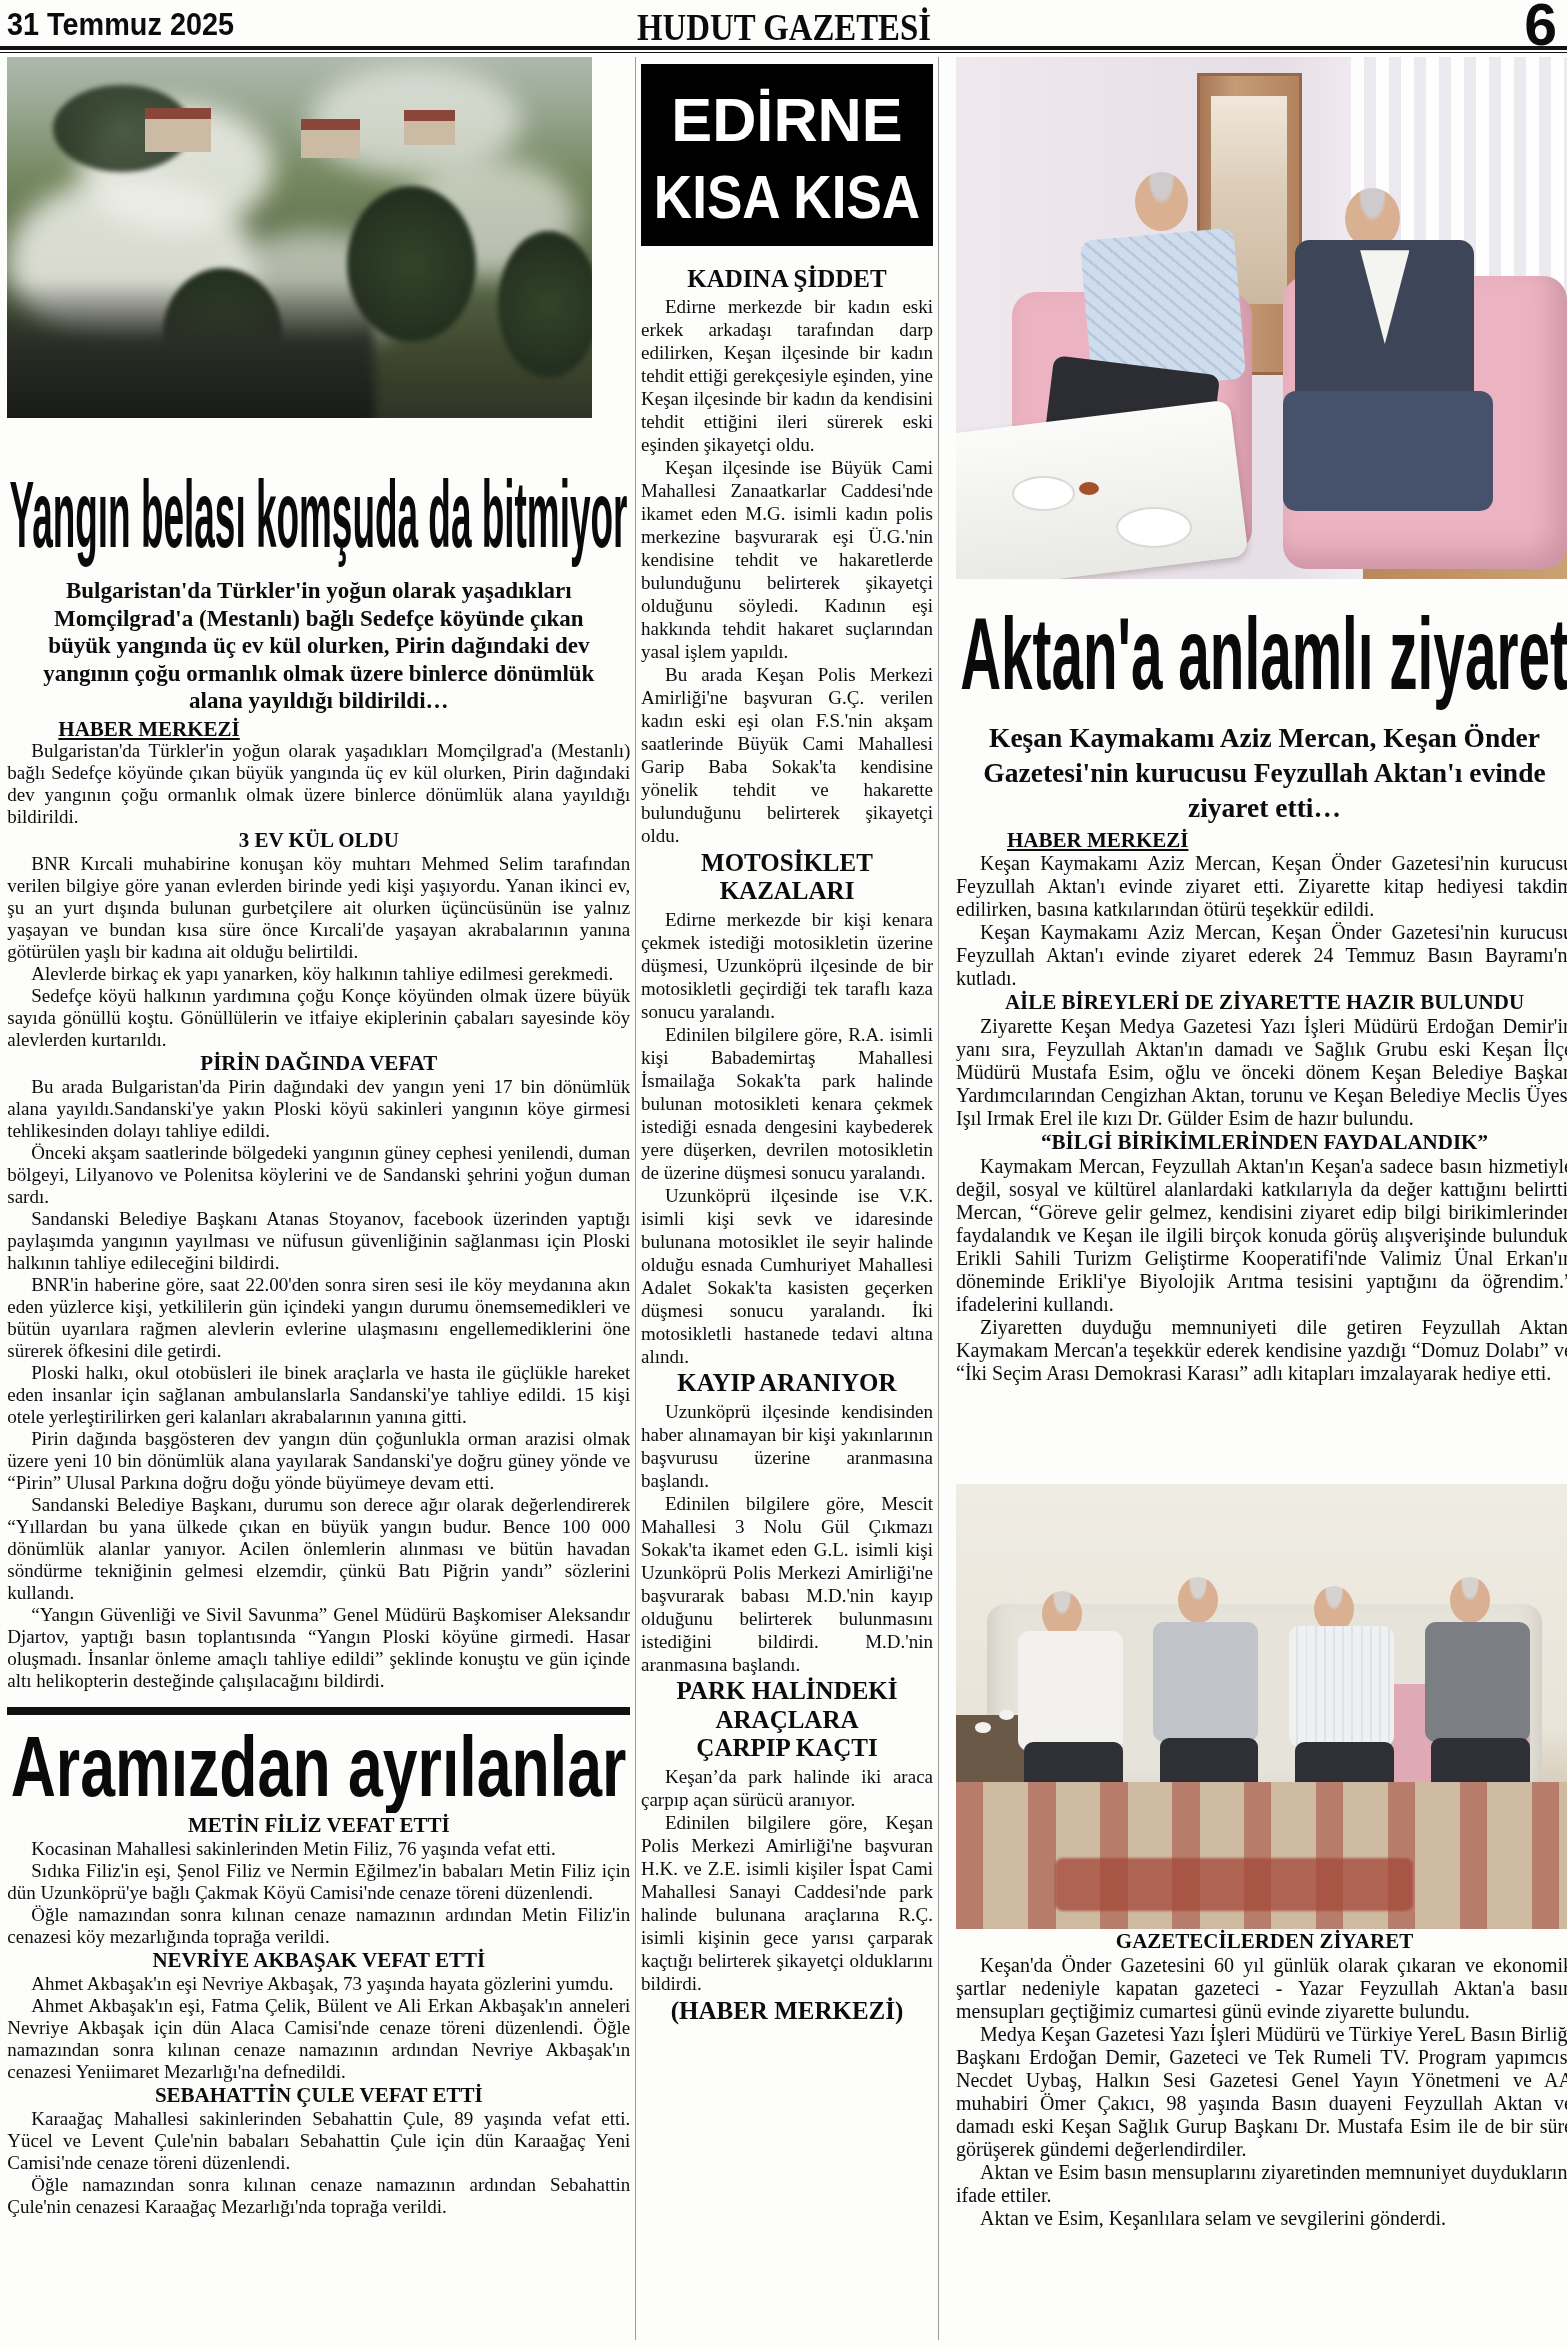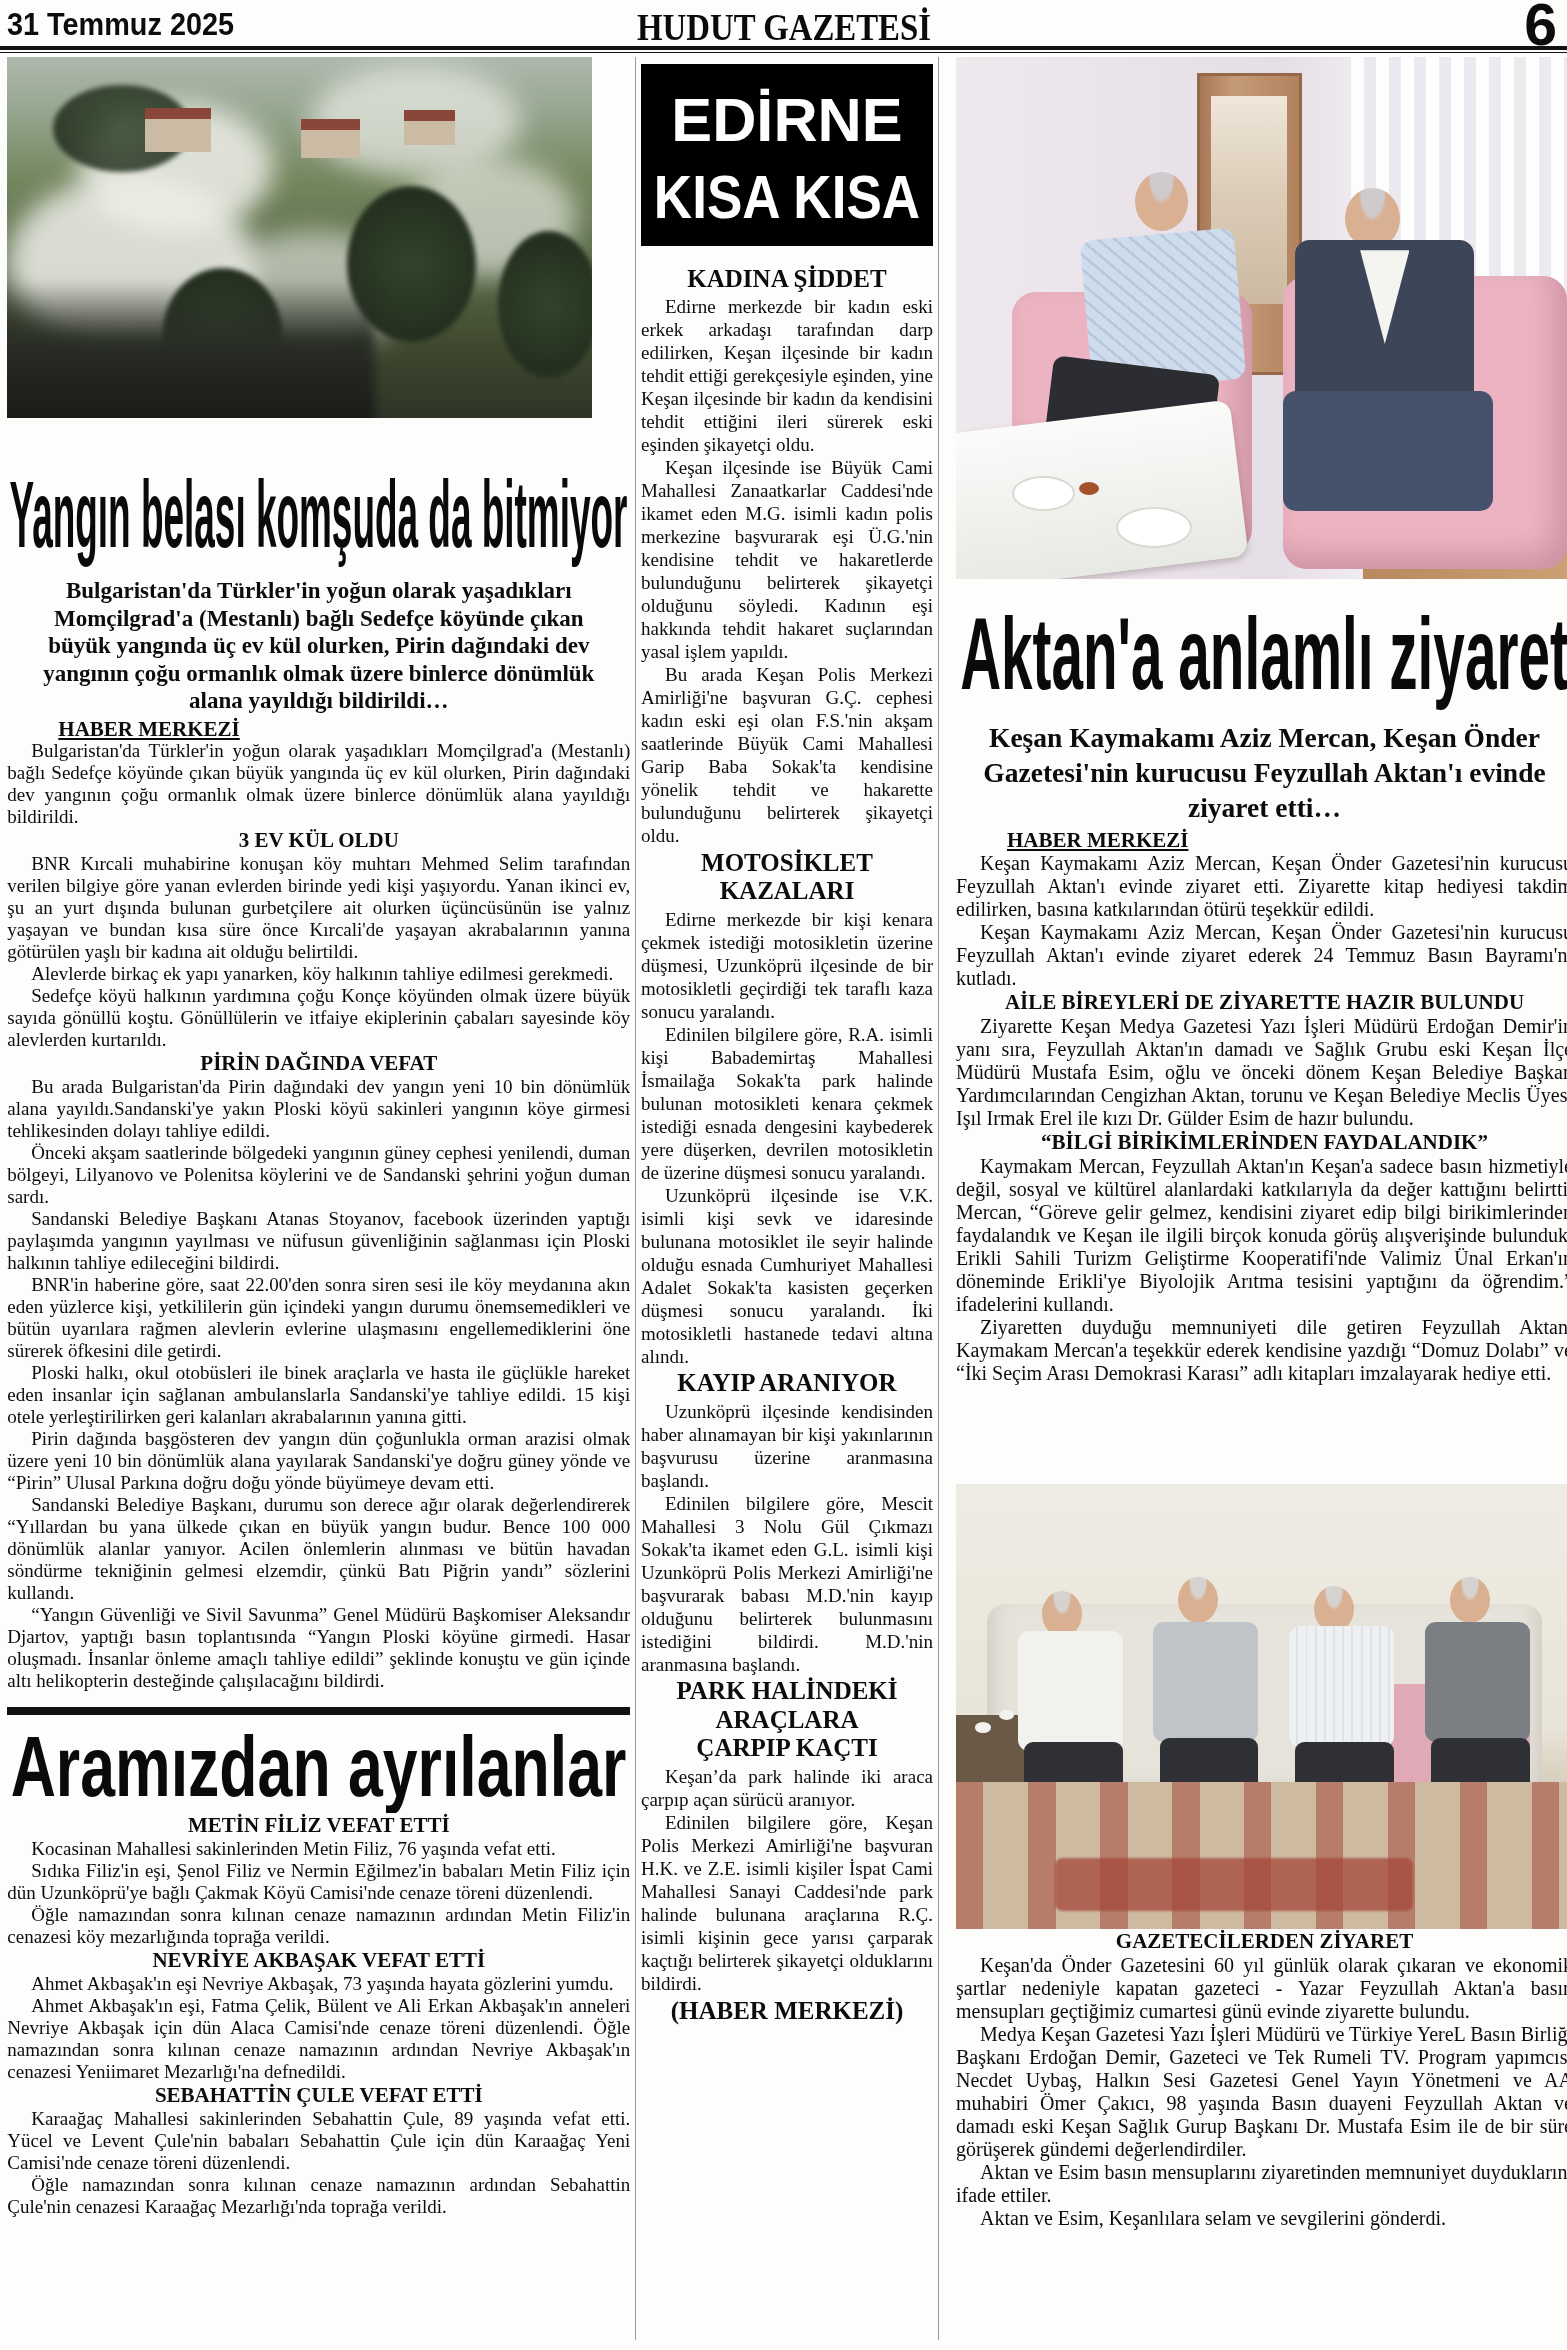--- a/index.html
+++ b/index.html
@@ -103,21 +103,21 @@
   <p class="lead-left">Bulgaristan'da Türkler'in yoğun olarak yaşadıkları Momçilgrad'a (Mestanlı) bağlı Sedefçe köyünde çıkan büyük yangında üç ev kül olurken, Pirin dağındaki dev yangının çoğu ormanlık olmak üzere binlerce dönümlük alana yayıldığı bildirildi…</p>
 
   <div class="article">
       <p class="byline">HABER MERKEZİ</p>
       <p class="para">Bulgaristan'da Türkler'in yoğun olarak yaşadıkları Momçilgrad'a (Mestanlı) bağlı Sedefçe köyünde çıkan büyük yangında üç ev kül olurken, Pirin dağındaki dev yangının çoğu ormanlık olmak üzere binlerce dönümlük alana yayıldığı bildirildi.</p>
       <p class="subhead">3 EV KÜL OLDU</p>
       <p class="para">BNR Kırcali muhabirine konuşan köy muhtarı Mehmed Selim tarafından verilen bilgiye göre yanan evlerden birinde yedi kişi yaşıyordu. Yanan ikinci ev, şu an yurt dışında bulunan gurbetçilere ait olurken üçüncüsünün ise  yalnız yaşayan ve bundan kısa süre önce Kırcali'de yaşayan akrabalarının yanına götürülen yaşlı bir kadına ait olduğu belirtildi.</p>
       <p class="para">Alevlerde birkaç ek yapı yanarken, köy halkının tahliye edilmesi gerekmedi.</p>
       <p class="para">Sedefçe köyü halkının yardımına çoğu Konçe köyünden olmak üzere büyük sayıda gönüllü koştu. Gönüllülerin ve itfaiye ekiplerinin çabaları sayesinde köy alevlerden kurtarıldı.</p>
       <p class="subhead">PİRİN DAĞINDA VEFAT</p>
-      <p class="para">Bu arada Bulgaristan'da Pirin dağındaki dev yangın yeni 10 bin dönümlük alana yayıldı.Sandanski'ye yakın Ploski köyü sakinleri yangının köye girmesi tehlikesinden dolayı tahliye edildi.</p>
+      <p class="para">Bu arada Bulgaristan'da Pirin dağındaki dev yangın yeni 17 bin dönümlük alana yayıldı.Sandanski'ye yakın Ploski köyü sakinleri yangının köye girmesi tehlikesinden dolayı tahliye edildi.</p>
       <p class="para">Önceki akşam saatlerinde bölgedeki yangının güney cephesi yenilendi, duman bölgeyi, Lilyanovo ve Polenitsa köylerini ve de Sandanski şehrini yoğun duman sardı.</p>
       <p class="para">Sandanski Belediye Başkanı Atanas Stoyanov, facebook üzerinden yaptığı paylaşımda yangının yayılması ve nüfusun güvenliğinin sağlanması için Ploski halkının tahliye edileceğini bildirdi.</p>
       <p class="para">BNR'in haberine göre, saat 22.00'den sonra siren sesi ile köy meydanına akın eden yüzlerce kişi, yetkililerin gün içindeki yangın durumu önemsemedikleri ve bütün uyarılara rağmen alevlerin evlerine ulaşmasını engellemediklerini öne sürerek öfkesini dile getirdi.</p>
       <p class="para">Ploski halkı, okul otobüsleri ile binek araçlarla ve hasta ile güçlükle hareket eden insanlar için sağlanan ambulanslarla Sandanski'ye tahliye edildi. 15 kişi otele yerleştirilirken geri kalanları akrabalarının yanına gitti.</p>
       <p class="para">Pirin dağında başgösteren dev yangın dün çoğunlukla orman arazisi olmak üzere yeni 10 bin dönümlük alana yayılarak Sandanski'ye doğru güney yönde ve “Pirin” Ulusal Parkına doğru doğu yönde büyümeye devam etti.</p>
       <p class="para">Sandanski Belediye Başkanı, durumu son derece ağır olarak değerlendirerek “Yıllardan bu yana ülkede çıkan en büyük yangın budur. Bence 100 000 dönümlük alanlar yanıyor. Acilen önlemlerin alınması ve bütün havadan söndürme tekniğinin gelmesi elzemdir, çünkü Batı Piğrin yandı” sözlerini kullandı.</p>
       <p class="para">“Yangın Güvenliği ve Sivil Savunma” Genel Müdürü Başkomiser Aleksandır Djartov, yaptığı basın toplantısında “Yangın Ploski köyüne girmedi. Hasar oluşmadı. İnsanlar önleme amaçlı tahliye edildi” şeklinde konuştu ve gün içinde altı helikopterin desteğinde çalışılacağını bildirdi.</p>
     </div>
 
   <div class="rule-thick"></div>
@@ -145,21 +145,21 @@
   <svg class="kisa-box" width="292" height="182" viewBox="0 0 318 198">
     <rect x="0" y="0" width="318" height="198" fill="#000"></rect>
     <text x="159" y="84" text-anchor="middle" textLength="252" lengthAdjust="spacingAndGlyphs" font-family="Liberation Sans, sans-serif" font-weight="bold" font-size="66" fill="#ffffff">EDİRNE</text>
     <text x="159" y="168" text-anchor="middle" textLength="290" lengthAdjust="spacingAndGlyphs" font-family="Liberation Sans, sans-serif" font-weight="bold" font-size="66" fill="#ffffff">KISA KISA</text>
   </svg>
 
   <div class="article">
       <p class="subhead">KADINA ŞİDDET</p>
       <p class="para">Edirne merkezde bir kadın eski erkek arkadaşı tarafından darp edilirken, Keşan ilçesinde bir kadın tehdit ettiği gerekçesiyle eşinden, yine Keşan ilçesinde bir kadın da kendisini tehdit ettiğini ileri sürerek eski eşinden şikayetçi oldu.</p>
       <p class="para">Keşan ilçesinde ise Büyük Cami Mahallesi Zanaatkarlar Caddesi'nde ikamet eden M.G. isimli kadın polis merkezine başvurarak eşi Ü.G.'nin kendisine tehdit ve hakaretlerde bulunduğunu belirterek şikayetçi olduğunu söyledi. Kadının eşi hakkında tehdit  hakaret suçlarından yasal işlem yapıldı.</p>
-      <p class="para">Bu arada Keşan Polis Merkezi Amirliği'ne başvuran G.Ç. cephesi kadın eski eşi olan F.S.'nin akşam saatlerinde Büyük Cami Mahallesi Garip Baba Sokak'ta kendisine yönelik tehdit ve hakarette bulunduğunu belirterek şikayetçi oldu.</p>
+      <p class="para">Bu arada Keşan Polis Merkezi Amirliği'ne başvuran G.Ç. verilen kadın eski eşi olan F.S.'nin akşam saatlerinde Büyük Cami Mahallesi Garip Baba Sokak'ta kendisine yönelik tehdit ve hakarette bulunduğunu belirterek şikayetçi oldu.</p>
       <p class="subhead">MOTOSİKLET KAZALARI</p>
       <p class="para">Edirne merkezde bir kişi kenara çekmek istediği motosikletin üzerine düşmesi, Uzunköprü ilçesinde de bir motosikletli geçirdiği tek taraflı kaza sonucu yaralandı.</p>
       <p class="para">Edinilen bilgilere göre, R.A. isimli kişi Babademirtaş Mahallesi İsmailağa Sokak'ta park halinde bulunan motosikleti kenara çekmek istediği esnada dengesini kaybederek yere düşerken, devrilen motosikletin de üzerine düşmesi sonucu yaralandı.</p>
       <p class="para">Uzunköprü ilçesinde ise V.K. isimli kişi sevk ve idaresinde bulunana motosiklet ile seyir halinde olduğu esnada Cumhuriyet Mahallesi Adalet Sokak'ta kasisten geçerken düşmesi sonucu yaralandı. İki motosikletli hastanede tedavi altına alındı.</p>
       <p class="subhead">KAYIP ARANIYOR</p>
       <p class="para">Uzunköprü ilçesinde kendisinden haber alınamayan bir kişi yakınlarının başvurusu üzerine aranmasına başlandı.</p>
       <p class="para">Edinilen bilgilere göre, Mescit Mahallesi 3 Nolu Gül Çıkmazı Sokak'ta ikamet eden G.L. isimli kişi  Uzunköprü Polis Merkezi Amirliği'ne başvurarak babası M.D.'nin kayıp olduğunu belirterek bulunmasını istediğini bildirdi. M.D.'nin aranmasına başlandı.</p>
       <p class="subhead">PARK HALİNDEKİ ARAÇLARA ÇARPIP KAÇTI</p>
       <p class="para">Keşan’da park halinde iki araca çarpıp açan sürücü aranıyor.</p>
       <p class="para">Edinilen bilgilere göre, Keşan Polis Merkezi Amirliği'ne başvuran H.K. ve Z.E. isimli kişiler İspat Cami Mahallesi Sanayi Caddesi'nde park halinde bulunana araçlarına R.Ç. isimli kişinin gece yarısı çarparak kaçtığı belirterek şikayetçi olduklarını bildirdi.</p>

